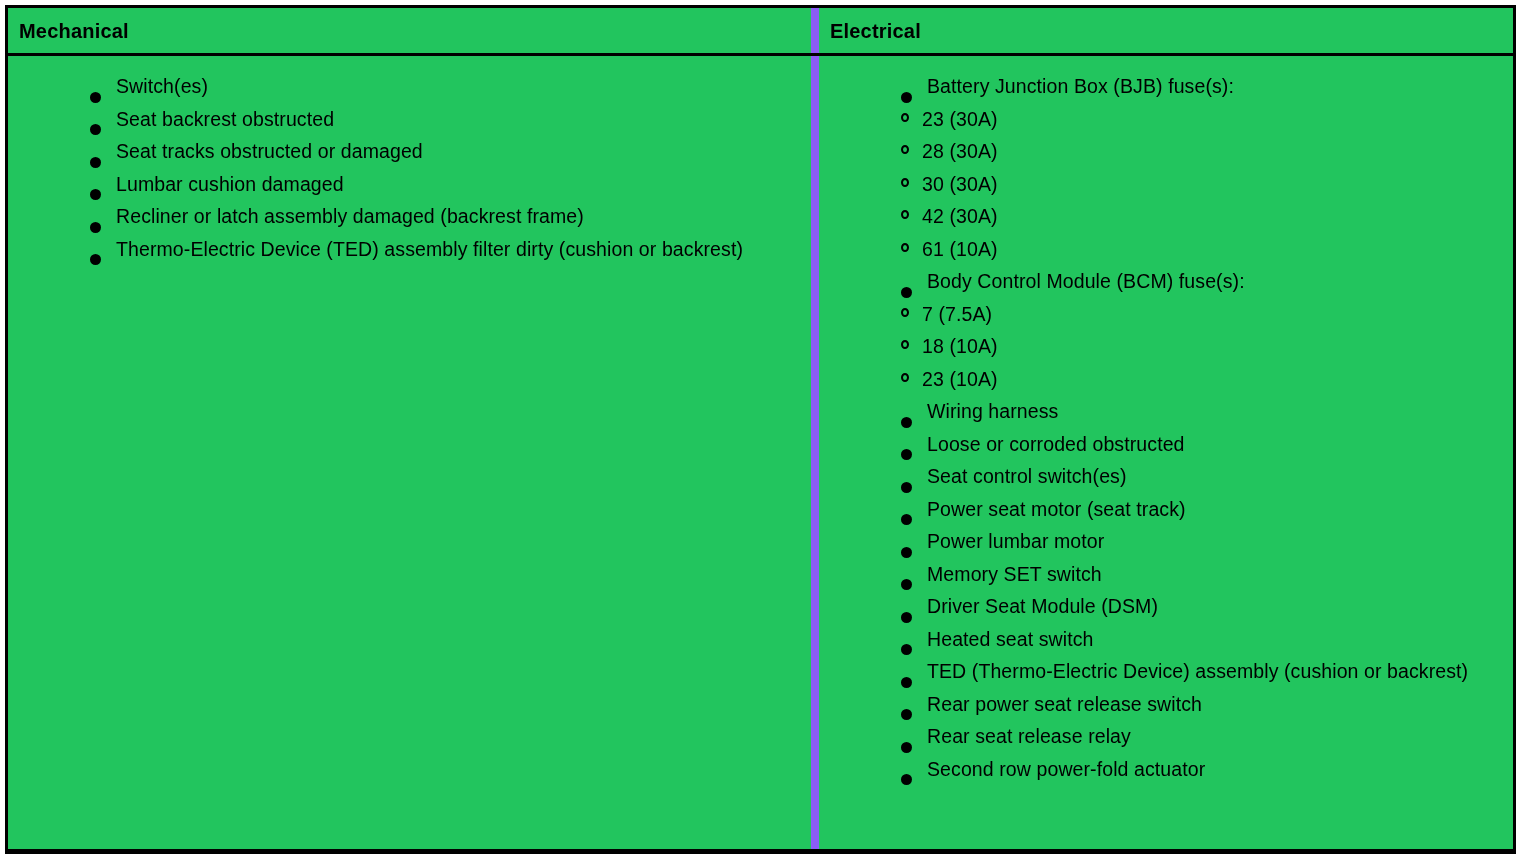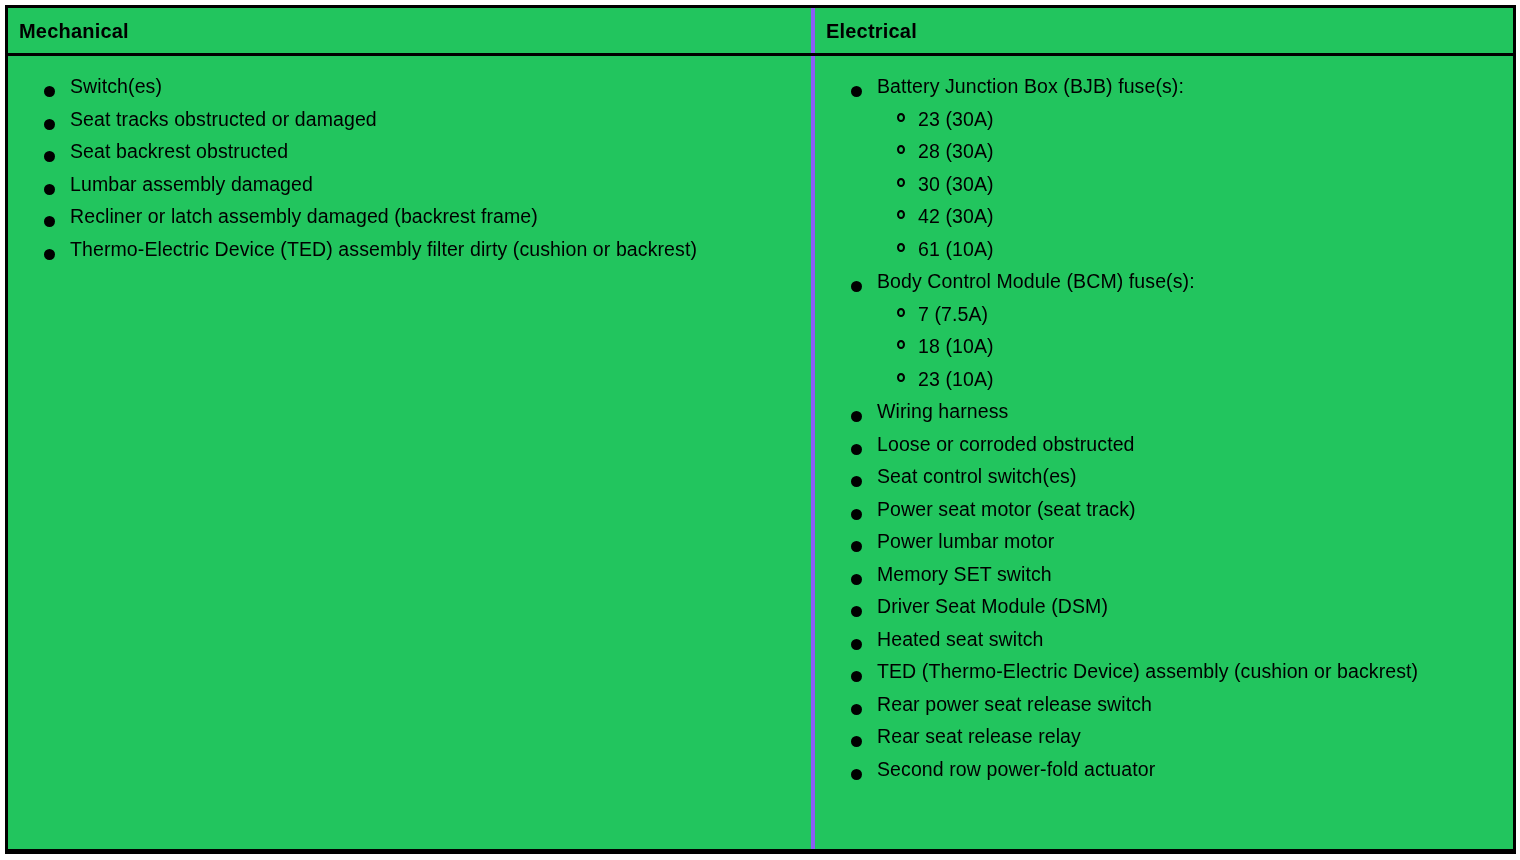--- a/index.html
+++ b/index.html
@@ -28,36 +28,37 @@
     display: flex;
     flex: none;
     border-bottom: 3px solid #000000;
   }
   .body-row {
     display: flex;
     flex: 1 1 auto;
     min-height: 0;
   }
   .col-left  { width: 803px; flex: none; }
-  .col-right { flex: 1 1 auto; border-left: 4px solid #8b5cf6; }
+  .col-right { flex: 1 1 auto; border-left: 8px solid #8b5cf6; }
   .header-cell {
     font-size: 20px;
     font-weight: bold;
     line-height: 22px;
     padding: 12px 8px 11px 11px;
     letter-spacing: 0.2px;
   }
   .body-cell {
     padding: 14px 8px 8px 0;
     overflow: hidden;
   }
   .item {
     display: flex;
-    align-items: center;
-    padding-left: 36px;
+    align-items: flex-end;
+    padding-left: 56px;
+    margin-left: 26px;
   }
   .subitem {
     display: flex;
     align-items: flex-start;
     padding-left: 82px;
   }
   .bullet {
     flex: none;
     width: 11px;
     height: 11px;
@@ -94,29 +95,29 @@
 
     <div class="body-row">
       <div class="col-left body-cell">
         <div>
             <div class="item">
               <span class="bullet"></span>
               <span class="item-text">Switch(es)</span>
             </div>
             <div class="item">
               <span class="bullet"></span>
+              <span class="item-text">Seat backrest obstructed</span>
+            </div>
+            <div class="item">
+              <span class="bullet"></span>
               <span class="item-text">Seat tracks obstructed or damaged</span>
             </div>
             <div class="item">
               <span class="bullet"></span>
-              <span class="item-text">Seat backrest obstructed</span>
-            </div>
-            <div class="item">
-              <span class="bullet"></span>
-              <span class="item-text">Lumbar assembly damaged</span>
+              <span class="item-text">Lumbar cushion damaged</span>
             </div>
             <div class="item">
               <span class="bullet"></span>
               <span class="item-text">Recliner or latch assembly damaged (backrest frame)</span>
             </div>
             <div class="item">
               <span class="bullet"></span>
               <span class="item-text">Thermo-Electric Device (TED) assembly filter dirty (cushion or backrest)</span>
             </div>
           </div>

